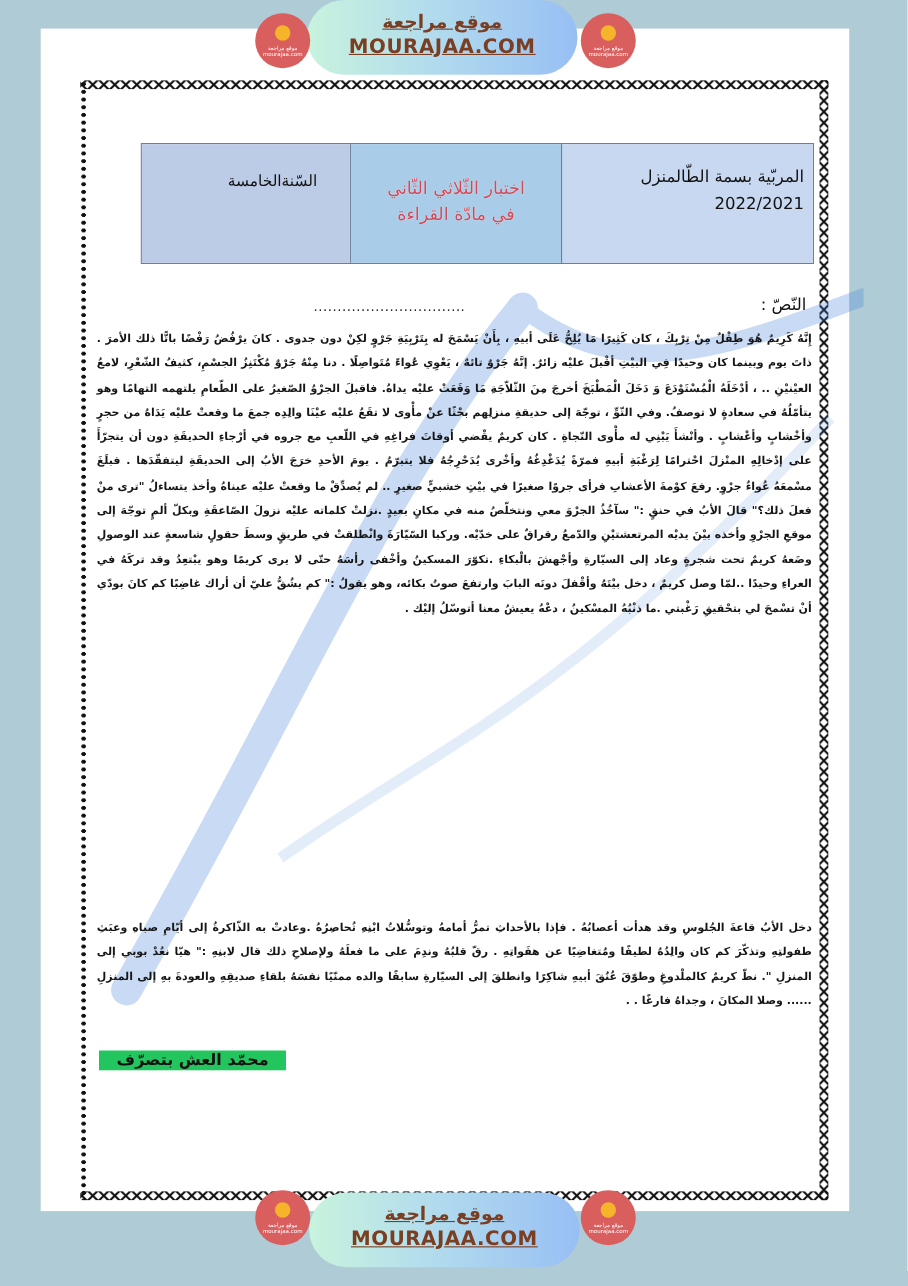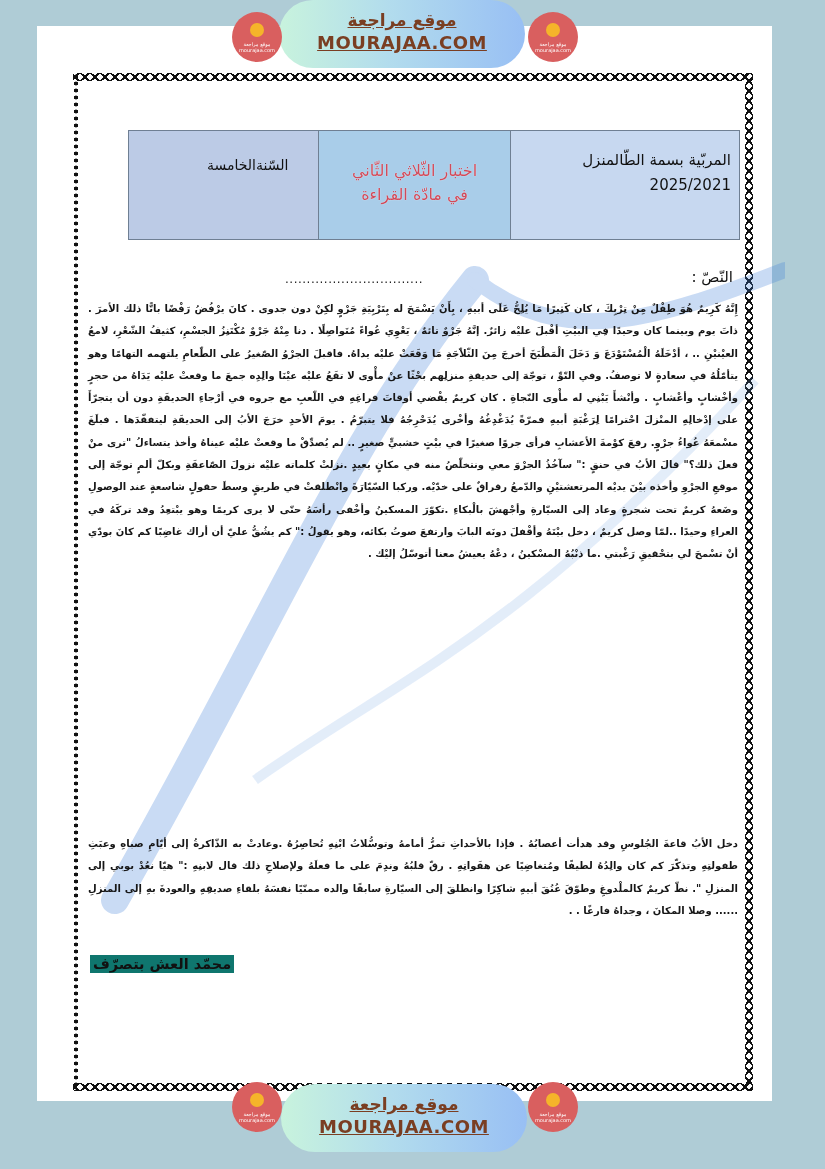--- a/index.html
+++ b/index.html
@@ -50,21 +50,21 @@
     .text-label { position: absolute; right: 92px; top: 268px; font-size: 15px; color: #111; direction: rtl; }
     .title-dots { position: absolute; left: 285px; top: 272px; font-size: 12px; color: #222; letter-spacing: 0.5px; }
 
     .body-text {
       position: absolute; left: 88px; width: 650px; direction: rtl; text-align: justify;
       font-family: "DejaVu Sans", sans-serif; font-weight: bold; font-size: 10px; line-height: 22.3px; color: #161616;
     }
     .p1 { top: 298px; }
     .p2 { top: 833px; }
     .author-line { position: absolute; left: 90px; top: 956px; direction: rtl; font-size: 14.5px; font-weight: bold; color: #111; }
-    .author-hl { background: #0f766e; padding: 1px 3px; }
+    .author-hl { background: #22c55e; padding: 1px 16px; }
 
     .watermark {
       position: absolute; left: 95px; top: 260px; width: 690px; height: 660px; pointer-events: none; opacity: 0.28;
     }
 
     .banner {
       position: absolute; width: 246px; height: 68px; border-radius: 34px;
       background: linear-gradient(90deg, #c8f3dd 0%, #b2dced 45%, #98bff4 100%);
       text-align: center;
     }
@@ -110,21 +110,21 @@
   <div class="cap"><span>موقع مراجعة</span><br><span>mourajaa.com</span></div>
 </div>
 <div class="logo tr">
   <div class="badge"></div>
   <div class="cap"><span>موقع مراجعة</span><br><span>mourajaa.com</span></div>
 </div>
 
 <div class="header-table">
   <div class="hcell teacher">
     <div class="teacher-name">المربّية بسمة الطّالمنزل</div>
-    <div class="teacher-year">2025/2021</div>
+    <div class="teacher-year">2022/2021</div>
   </div>
   <div class="hcell title">
     <div class="exam-title">
       <span>اختبار الثّلاثي الثّاني</span><br>
       <span>في مادّة القراءة</span>
     </div>
   </div>
   <div class="hcell grade">
     <div class="grade-label">السّنةالخامسة</div>
   </div>

